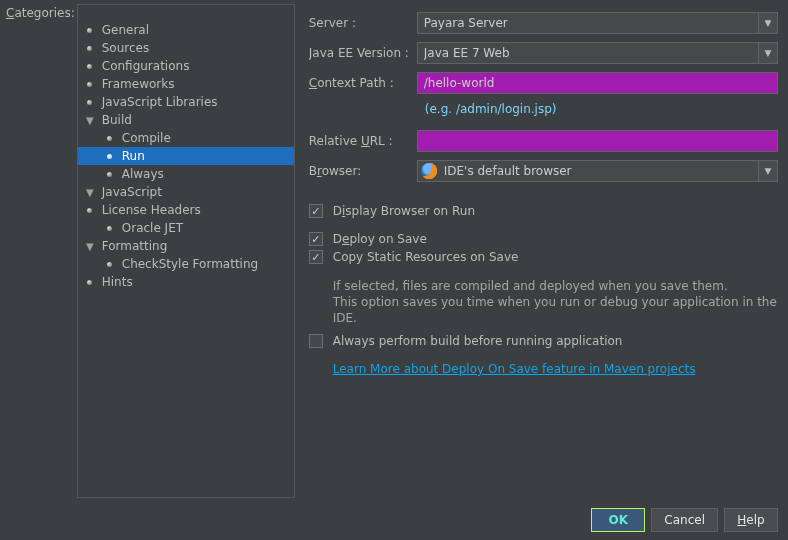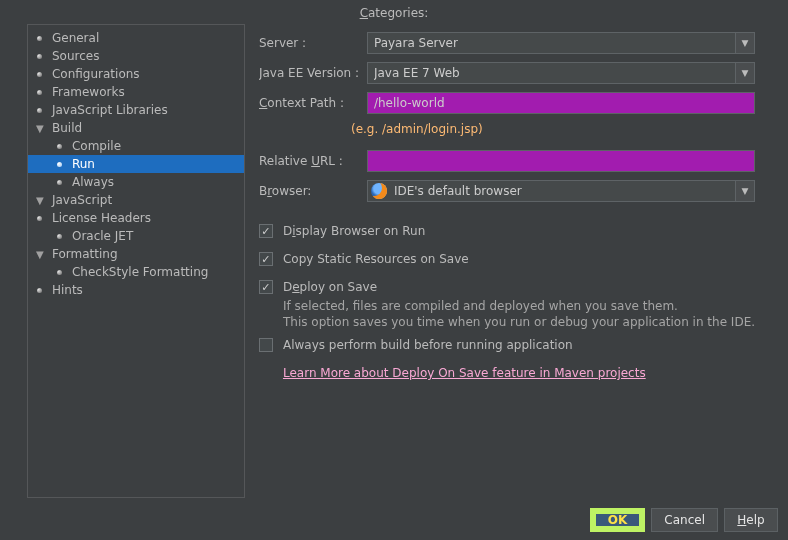--- a/index.html
+++ b/index.html
@@ -1,28 +1,28 @@
 <!DOCTYPE html>
 <html><head>
 <meta charset="utf-8">
 <style>
   * { box-sizing: border-box; }
   html, body { margin:0; padding:0; width:788px; height:540px;
     background:#3c3f41; color:#bbbbbb;
     font-family:"DejaVu Sans","Liberation Sans",sans-serif; font-size:12px;
     overflow:hidden; }
   .root { display:flex; flex-direction:column; height:100%; padding:4px 4px 0 4px;}
-  .top { flex:1 1 auto; display:flex; flex-direction:column; min-height:0;align-items:center;}
+  .top { flex:1 1 auto; display:flex; flex-direction:row; min-height:0;}
   .catlabel { padding:2px 2px 4px 2px; }
   .catlabel .ul { text-decoration:underline; }
   .body { flex:1; display:flex; min-height:0; gap:14px; }
   
   .treewrap { width:218px; border:1px solid #555759; background:#3c3f41;
     overflow:auto; }
-  .tree { padding:4px 0; }
+  .tree { padding:4px 0;margin-top:12px; }
   .tnode { display:flex; align-items:center; height:18px; padding-right:6px;
     cursor:default; white-space:nowrap; }
   .tnode .arrow { width:12px; display:inline-flex; justify-content:center;
     color:#a0a0a0; font-size:10px; }
   .tnode .leaf { width:12px; display:inline-flex; justify-content:center; }
   .tnode .leaf::before { content:""; width:5px; height:5px; border-radius:50%;
     background:radial-gradient(circle at 30% 30%, #e0e0e0 0%, #8a8a8a 70%); }
   .tnode.selected { background:#1e6dbf; color:#ffffff; }
   .tnode.selected .leaf::before { background:radial-gradient(circle at 30% 30%, #ffffff 0%, #bcd8f5 70%); }
   .d1 { padding-left:6px; }
@@ -47,38 +47,38 @@
     border:1px solid #5e6366; border-left:1px solid #5e6366;
     background:#4a4d4f; color:#bbbbbb; display:flex; align-items:center;
     justify-content:center; font-size:9px;
   }
   .combo .ffx {
     position:absolute; left:4px; top:3px; width:16px; height:16px;
     border-radius:50%;
     background:radial-gradient(circle at 50% 35%, #6fb4ff 0 40%, #2a67b5 60% 100%);
     box-shadow: inset -5px -3px 0 0 #f28a1b, inset -2px -1px 0 0 #f5b456;
   }
-  .hint { margin-left:92px; color:#fdba74; padding:4px 0 10px 0; }
+  .hint { margin-left:116px; color:#7dd3fc; padding:4px 0 10px 0; }
   .checks { margin-top:18px; }
   .chkrow { display:flex; align-items:center; margin-bottom:14px; }
   .chkrow.tight { margin-bottom:4px; }
   .chk { width:14px; height:14px; border:1px solid #6a6f72; margin-right:10px;
     background:#43484a; display:flex; align-items:center; justify-content:center;}
   .chk.checked::after { content:"✓"; color:#cfcfcf; font-size:11px; line-height:1;}
   .chklbl .ul { text-decoration:underline; }
   .dosnote { margin-left:24px; color:#a5a5a5; line-height:16px;
     margin-bottom:8px; }
-  a.learn { margin-left:24px; color:#f9a8d4; text-decoration:underline; }
+  a.learn { margin-left:24px; color:#0ea5e9; text-decoration:underline; }
   
   .buttons { display:flex; justify-content:flex-end; gap:6px;
     padding:10px 6px 8px 6px; }
   .btn { min-width:54px; height:24px; padding:0 12px; border:1px solid #5c6164;
     background:#4a4d4f; color:#e5e5e5; display:flex; align-items:center;
     justify-content:center; font-family:inherit; font-size:12px; cursor:default;}
-  .btn.default { background:#3a597a; border:6px solid #bef264; color:#fde047;
+  .btn.default { background:#3a597a; border:1px solid #bef264; color:#5eead4;
     font-weight:bold; }
   .btn .ul { text-decoration:underline; }
 </style>
 </head>
 <body>
 
 <div class="root">
  <div class="top">
   <div class="catlabel">
     <span class="ul">C</span><span>ategories:</span>
@@ -191,29 +191,29 @@
         </div>
       </div>
 
       <div class="checks">
         <div class="chkrow">
           <span class="chk checked"></span>
           <span class="chklbl">
             <span>D</span><span class="ul">i</span><span>splay Browser on Run</span>
           </span>
         </div>
-        <div class="chkrow">
-          <span class="chk checked"></span>
-          <span class="chklbl">Copy Static Resources on Save</span>
-        </div>
         <div class="chkrow tight">
           <span class="chk checked"></span>
           <span class="chklbl">
             <span>D</span><span class="ul">e</span><span>ploy on Save</span>
           </span>
+        </div>
+        <div class="chkrow">
+          <span class="chk checked"></span>
+          <span class="chklbl">Copy Static Resources on Save</span>
         </div>
         <div class="dosnote">
           <div>If selected, files are compiled and deployed when you save them.</div>
           <div>This option saves you time when you run or debug your application in the IDE.</div>
         </div>
         <div class="chkrow">
           <span class="chk"></span>
           <span class="chklbl">Always perform build before running application</span>
         </div>
         <a href="#" class="learn">Learn More about Deploy On Save feature in Maven projects</a>

